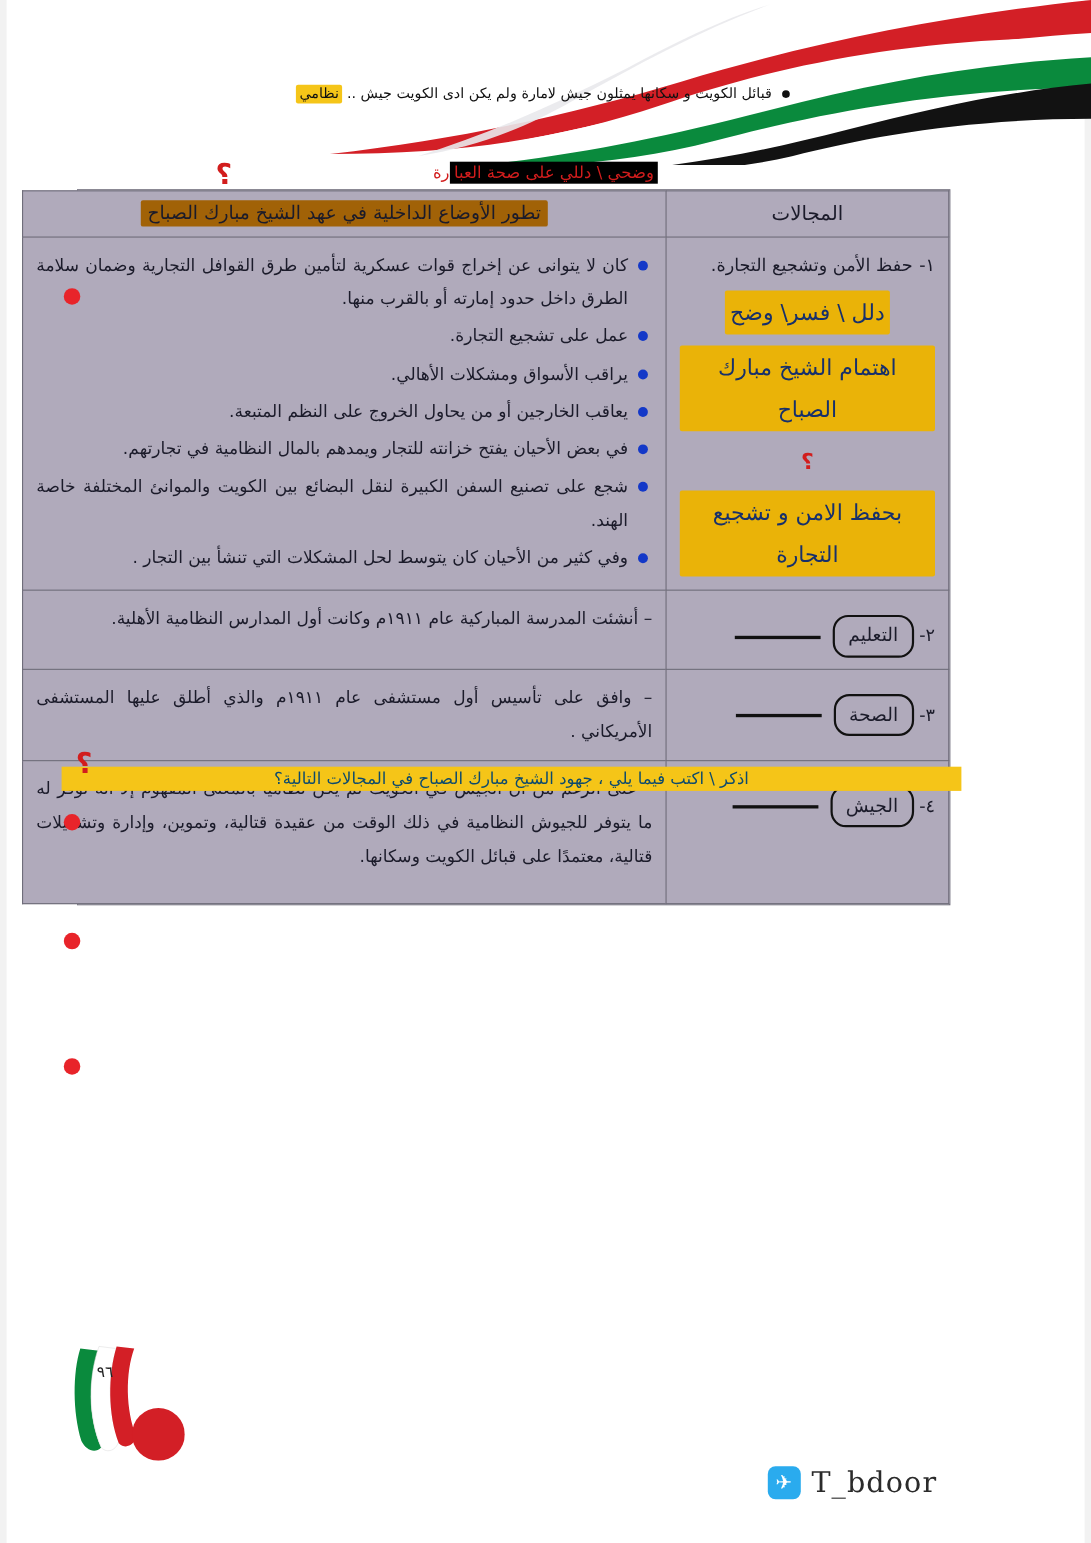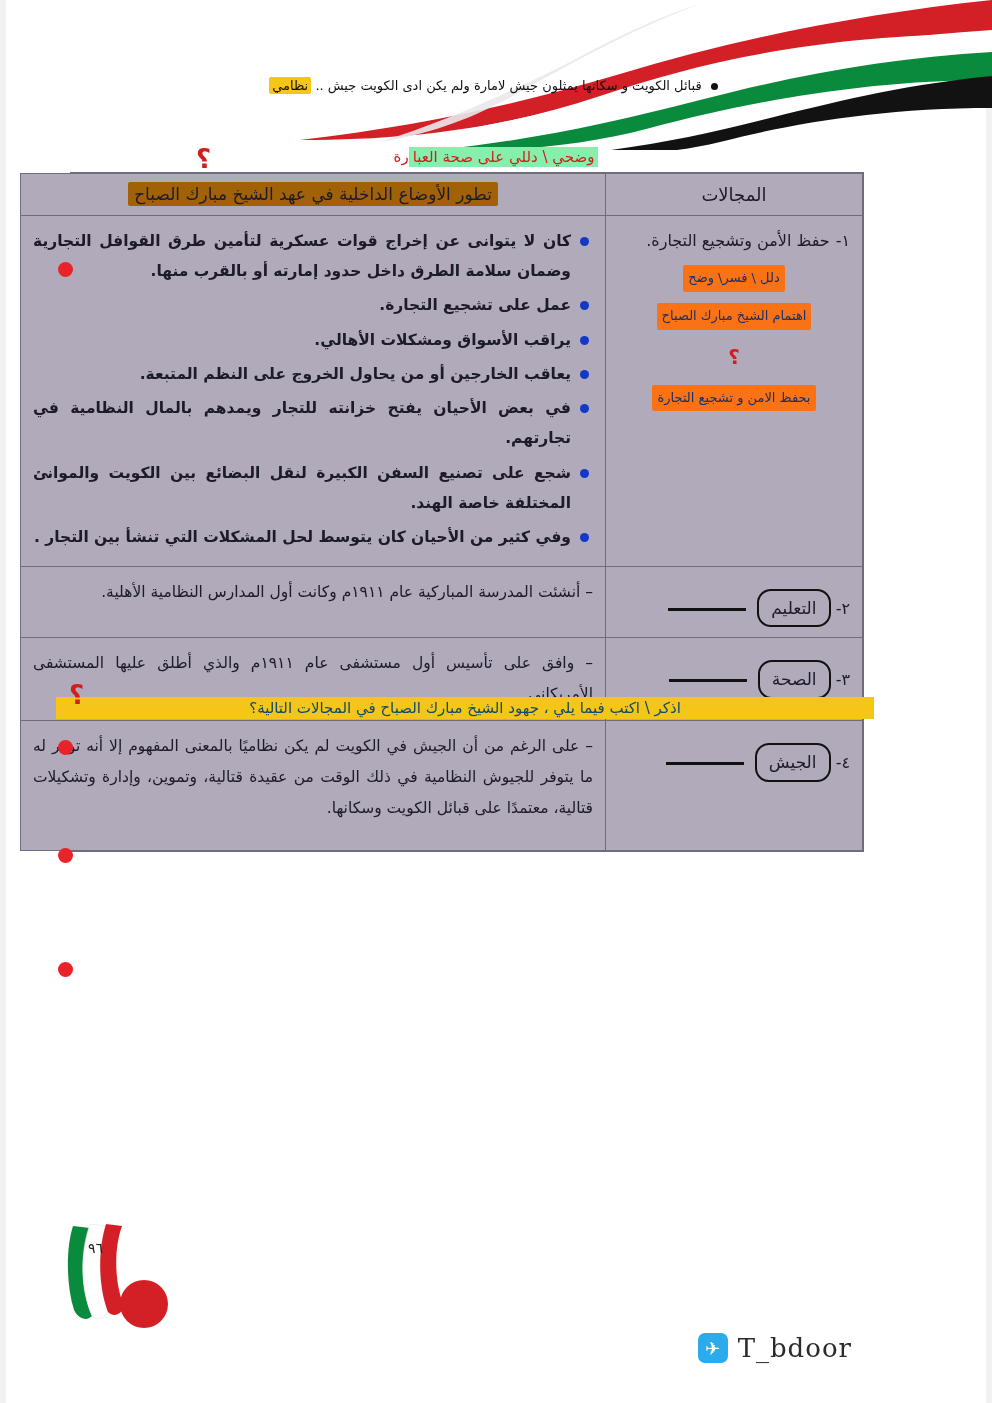--- a/index.html
+++ b/index.html
@@ -84,21 +84,21 @@
   .instruction-line {
     position: absolute;
     top: 148px;
     right: 0; left: 0;
     text-align: center;
     font-size: 15px;
     color: #d21d1d;
     direction: rtl;
   }
   .instruction-line .ins-hl {
-    background: #86efac;
+    background: #000000;
     padding: 1px 4px;
   }
   .q-mark-red {
     position: absolute;
     color: #d21d1d;
     font-weight: bold;
     font-size: 26px;
     line-height: 1;
   }
 
@@ -158,21 +158,20 @@
     padding: 0;
   }
   .bullet-list li {
     position: relative;
     font-size: 15.5px;
     line-height: 1.95;
     text-align: justify;
     padding-right: 22px;
     margin-bottom: 4px;
     color: #1b1b2a;
-    font-weight: bold;
   }
   .bullet-list li::before {
     content: "";
     position: absolute;
     right: 4px;
     top: 11px;
     width: 9px; height: 9px;
     border-radius: 50%;
     background: #1338c8;
   }
@@ -188,25 +187,25 @@
     position: absolute;
     width: 15px; height: 15px;
     border-radius: 50%;
     background: #e8242a;
     left: 58px;
   }
 
   
   .annot-gold {
     display: inline-block;
-    background: #f97316;
+    background: #eab308;
     color: #17306b;
     padding: 1px 5px;
     border-radius: 2px;
-    font-size: 13px;
+    font-size: 20px;
     margin: 2px 0;
   }
   .annot-line {
     display: block;
     text-align: center;
     margin-top: 6px;
     direction: rtl;
   }
   .annot-q {
     color: #d21d1d;

